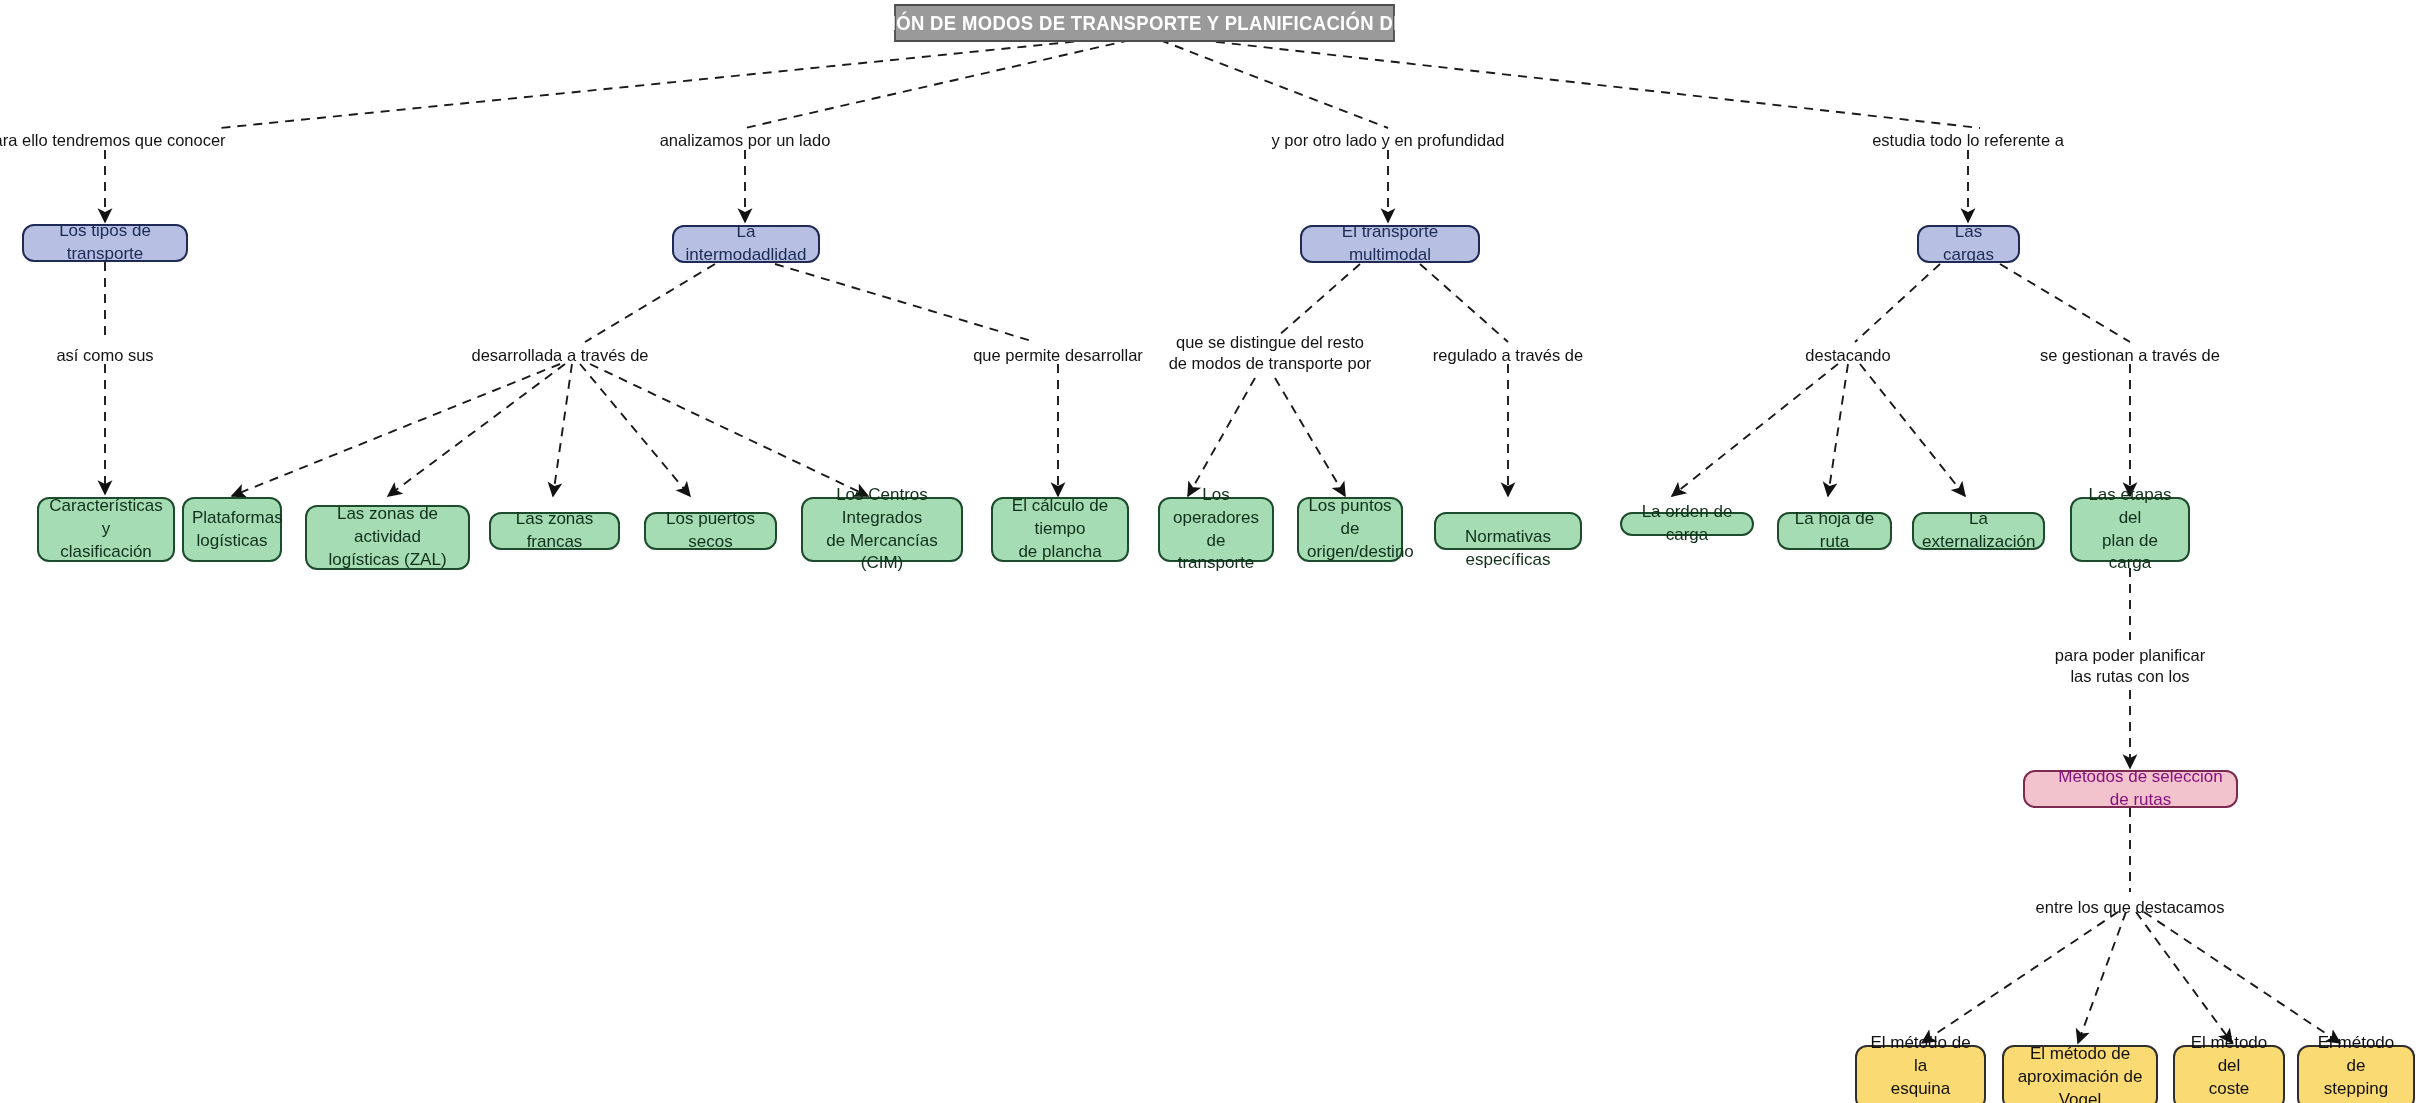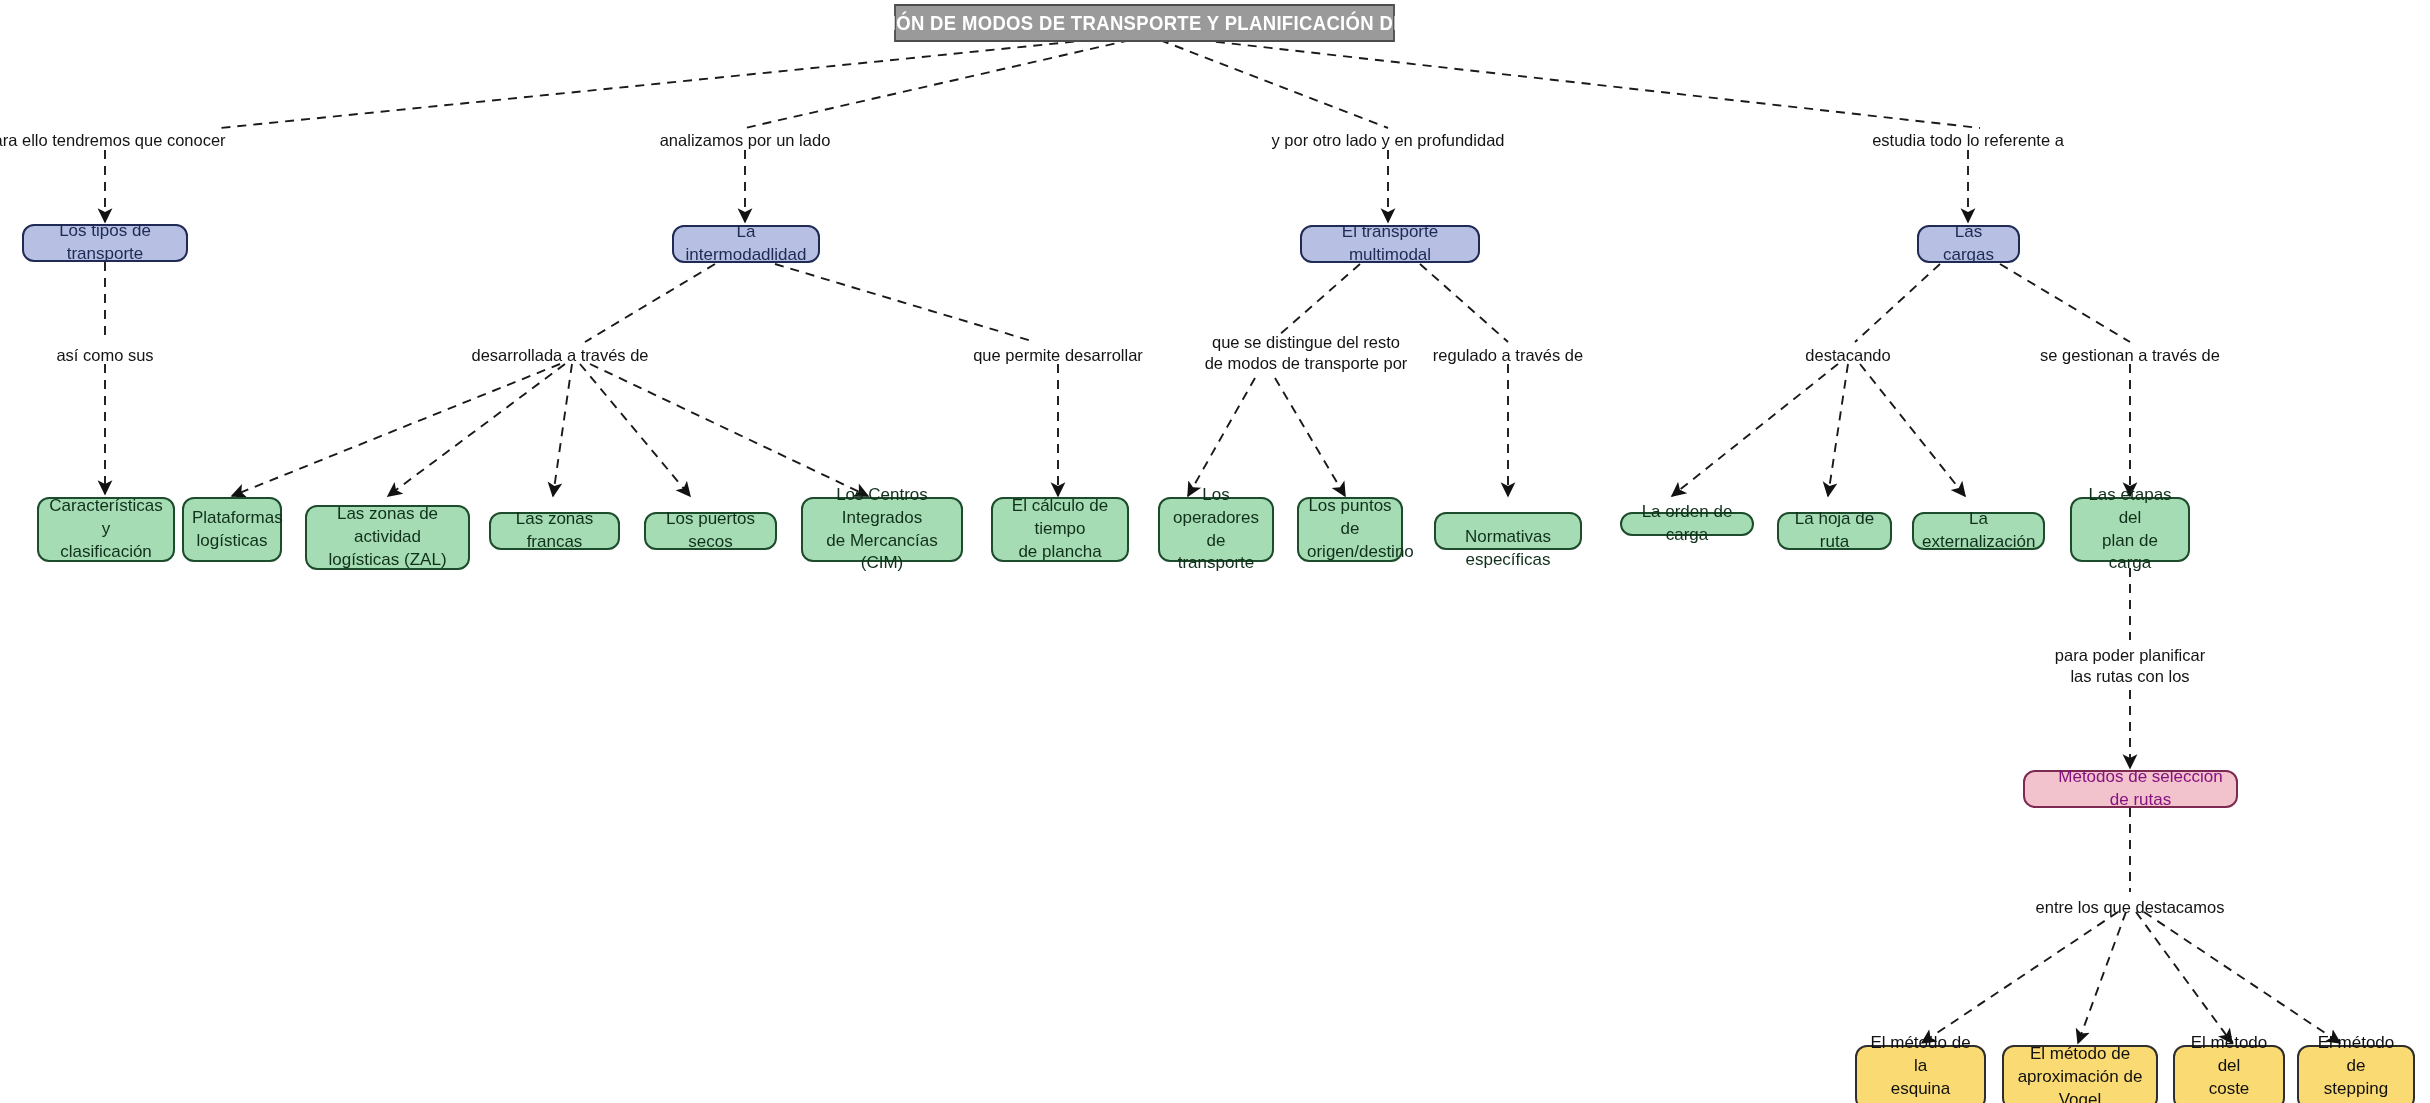--- a/index.html
+++ b/index.html
@@ -106,21 +106,21 @@
   <div class="title-box" style="left:860px;top:4px;width:565px;height:34px;">SELECCIÓN DE MODOS DE TRANSPORTE Y PLANIFICACIÓN DE RUTAS</div>
 
   <div class="linklabel" style="left: 105px; top: 130px; white-space: pre-line;">para ello tendremos que conocer</div>
   <div class="linklabel" style="left: 745px; top: 130px; white-space: pre-line;">analizamos por un lado</div>
   <div class="linklabel" style="left: 1388px; top: 130px; white-space: pre-line;">y por otro lado y en profundidad</div>
   <div class="linklabel" style="left: 1968px; top: 130px; white-space: pre-line;">estudia todo lo referente a</div>
 
   <div class="linklabel" style="left: 105px; top: 345px; white-space: pre-line;">así como sus</div>
   <div class="linklabel" style="left: 560px; top: 345px; white-space: pre-line;">desarrollada a través de</div>
   <div class="linklabel" style="left: 1058px; top: 345px; white-space: pre-line;">que permite desarrollar</div>
-  <div class="linklabel" style="left: 1270px; top: 332px; white-space: pre-line; margin-left: 36px;">que se distingue del resto
+  <div class="linklabel" style="left: 1270px; top: 332px; white-space: pre-line;">que se distingue del resto
 de modos de transporte por</div>
   <div class="linklabel" style="left: 1508px; top: 345px; white-space: pre-line;">regulado a través de</div>
   <div class="linklabel" style="left: 1848px; top: 345px; white-space: pre-line;">destacando</div>
   <div class="linklabel" style="left: 2130px; top: 345px; white-space: pre-line;">se gestionan a través de</div>
   <div class="linklabel" style="left: 2130px; top: 645px; white-space: pre-line;">para poder planificar
 las rutas con los</div>
   <div class="linklabel" style="left: 2130px; top: 897px; white-space: pre-line;">entre los que destacamos</div>
 
   <div class="node n-blue" style="left:22px;top:224px;width:166px;height:38px;">
     <span style="white-space: pre-line;">Los tipos de transporte</span>

